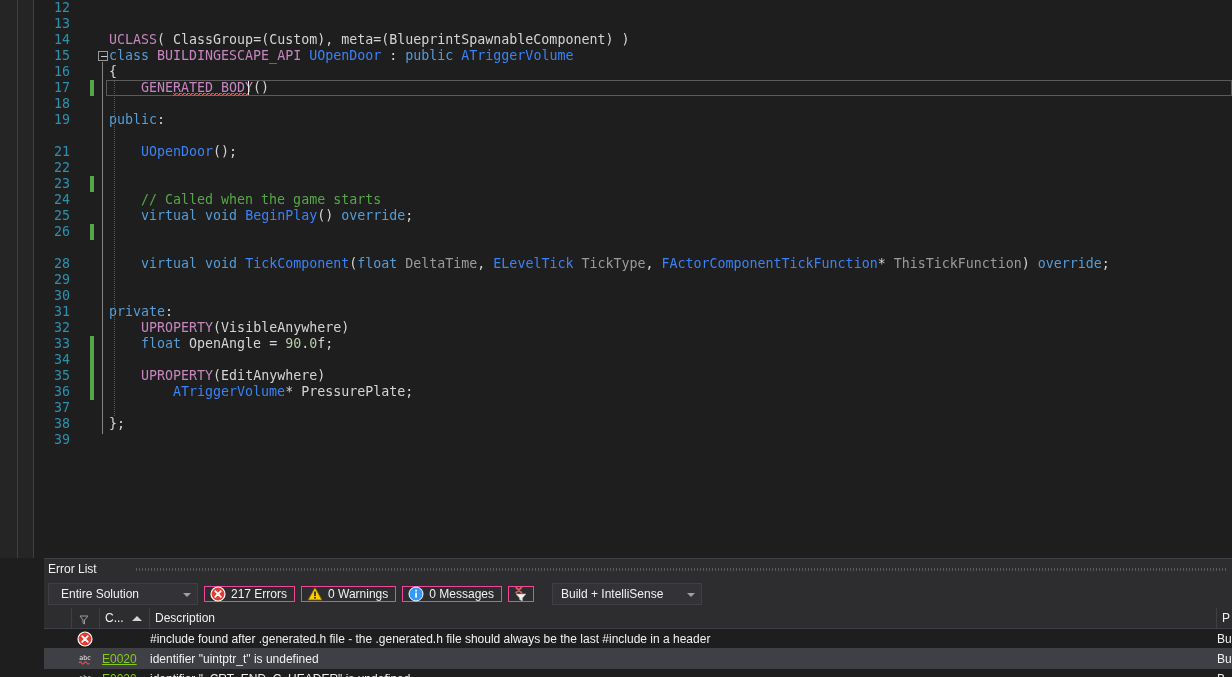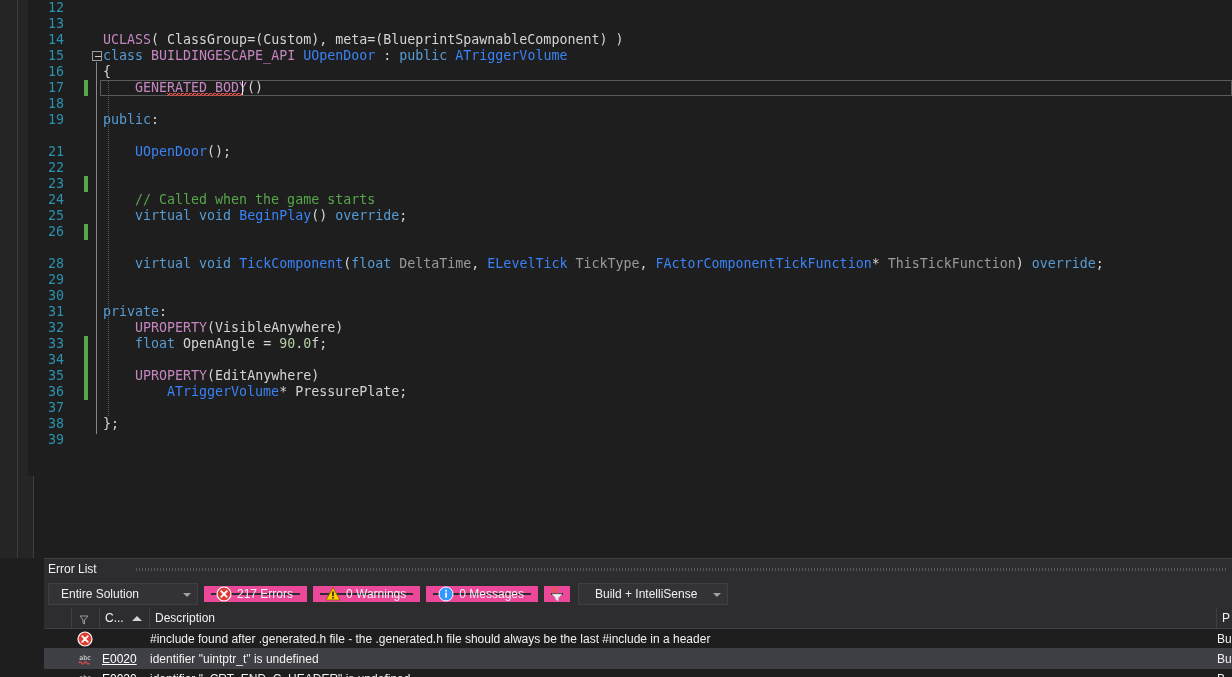--- a/index.html
+++ b/index.html
@@ -19,21 +19,21 @@
   }
   
   .ind-margin {
     position: absolute; left: 0; top: 0; width: 34px; height: 558px;
     background: #252526;
   }
   .ind-line1 { position: absolute; left: 17px; top: 0; width: 1px; height: 558px; background: #3f3f41; }
   .ind-line2 { position: absolute; left: 33px; top: 0; width: 1px; height: 558px; background: #3f3f41; }
 
   .code-area {
-    position: absolute; left: 28px; top: 0; right: 0; height: 476px;
+    position: absolute; left: 34px; top: 0; right: 0; height: 476px;
     background: #1e1e1e;
     font-family: "DejaVu Sans Mono", monospace;
     font-size: 13.3px;
     line-height: 16px;
     text-decoration: underline;
   }
   .line {
     position: relative;
     height: 16px;
     white-space: pre;
@@ -119,32 +119,32 @@
     width: 150px; height: 22px; background: #333337; border: 1px solid #3f3f46;
     color: #f1f1f1; font-size: 12px; line-height: 20px; padding-left: 12px;
     position: relative; display: block;
   }
   .sel-box .arrow {
     position: absolute; right: 6px; top: 9px;
     width: 0; height: 0; border-left: 4px solid transparent;
     border-right: 4px solid transparent; border-top: 4px solid #a0a0a0;
   }
   .tbtn {
-    height: 16px; border: 7px solid #ec4899; background: #2d2d30;
+    height: 16px; border: 1px solid #ec4899; background: #2d2d30;
     display: flex; align-items: center; gap: 5px;
     padding: 0 7px 0 5px;
     color: #f1f1f1; font-size: 12px;
   }
   .tbtn.icononly { padding: 0 4px; width: 26px; justify-content: center; }
   .ico { width: 16px; height: 16px; display: block; position: relative; }
 
   .sel-box2 {
     width: 150px; height: 22px; background: #333337; border: 1px solid #3f3f46;
-    color: #f1f1f1; font-size: 12px; line-height: 20px; padding-left: 16px;
-    position: relative; margin-left: 2px;
+    color: #f1f1f1; font-size: 12px; line-height: 20px; padding-left: 8px;
+    position: relative; margin-left: 12px;
   }
   .sel-box2 .arrow {
     position: absolute; right: 6px; top: 9px;
     width: 0; height: 0; border-left: 4px solid transparent;
     border-right: 4px solid transparent; border-top: 4px solid #a0a0a0;
   }
 
   
   .grid { position: absolute; left: 0; top: 50px; width: 1188px; height: 69px; }
   .ghead {
@@ -166,21 +166,21 @@
     position: absolute; left: 0; width: 1188px; height: 20px;
     border-bottom: 1px solid #3f3f46;
   }
   .grow.alt { background: #1e1e1e; }
   .grow.selected { background: #3f3f46; }
   .cell {
     position: absolute; top: 0; height: 20px;
     font-size: 12px; line-height: 20px; color: #f1f1f1;
     white-space: nowrap; overflow: hidden;
   }
-  .cell.code a { color: #ffffff; text-decoration: underline; }
+  .cell.code a { color: #84cc16; text-decoration: underline; }
   .rowicon { position: absolute; top: 2px; width: 16px; height: 16px; }
 </style>
 </head>
 <body>
 
 <div id="app">
 
   <div id="editor">
     <div class="ind-margin"></div>
     <div class="ind-line1"></div>

